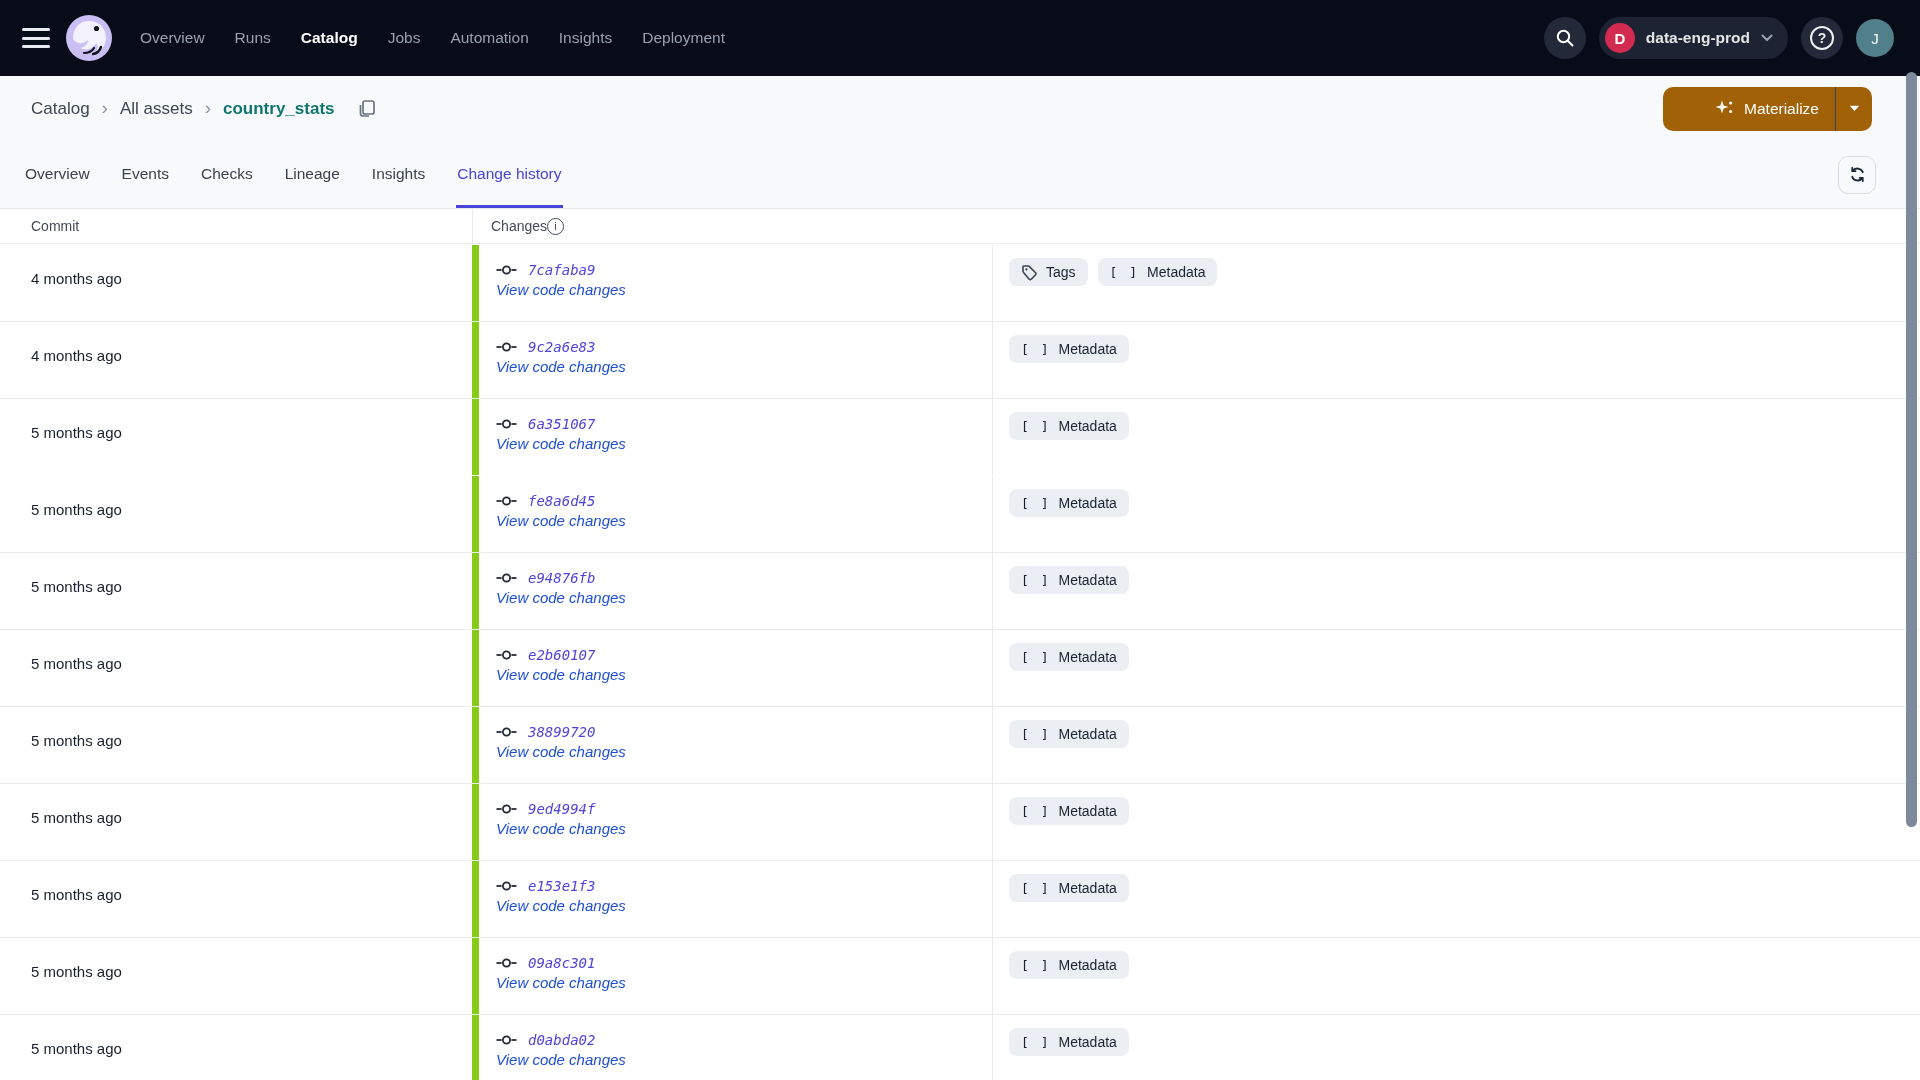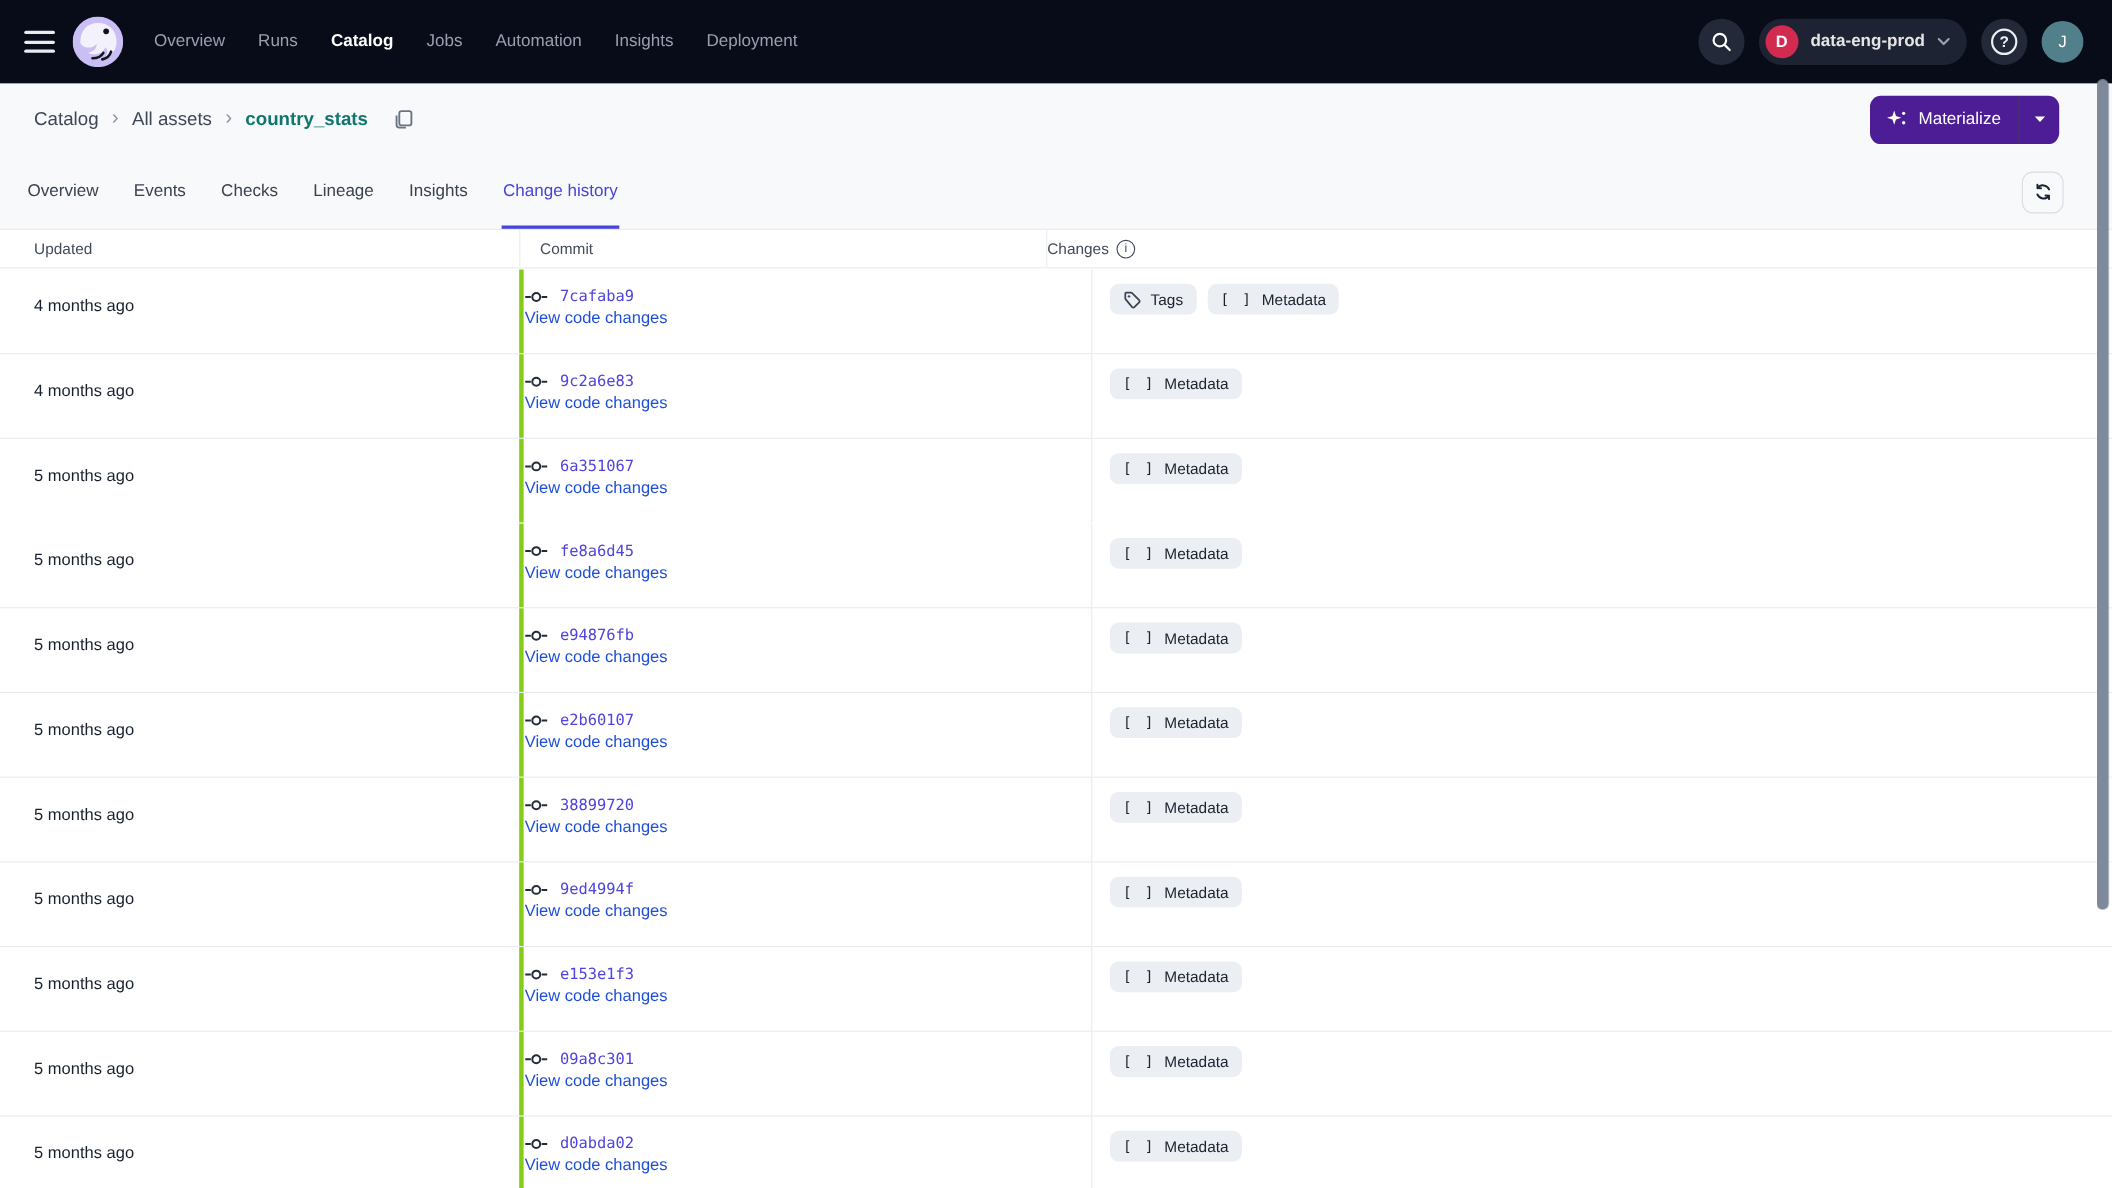--- a/index.html
+++ b/index.html
@@ -29,21 +29,21 @@
   .avatar { width:38px; height:38px; border-radius:50%; background:#51808A; color:#fff; font-size:15px;
     display:flex; align-items:center; justify-content:center; border:none; cursor:pointer; }
 
   
   .subheader { height:65px; background:#F8F9FB; display:flex; align-items:center; padding:0 48px 0 31px; }
   .breadcrumb { display:flex; align-items:center; gap:12px; font-size:17px; color:#3D4654; }
   .crumb { background:none; border:none; cursor:pointer; font:inherit; color:#3D4654; }
   .crumb-sep { color:#8A93A3; font-size:19px; line-height:1; transform:translateY(-1px); }
   .crumb-current { font-weight:700; color:#0f766e; }
   .copy-btn { background:none; border:none; cursor:pointer; margin-left:10px; display:flex; align-items:center; }
-  .mat-split { margin-left:auto; display:flex; height:44px; border-radius:10px; overflow:hidden; background:#4c1d95; }
+  .mat-split { margin-left:auto; display:flex; height:44px; border-radius:10px; overflow:hidden; background:#a16207;padding-left:37px; }
   .mat-main { display:flex; align-items:center; gap:9px; padding:0 16px 0 14px; background:none; border:none;
     cursor:pointer; color:#FFFFFF; font-size:15.5px; font-weight:500; font-family:inherit; }
   .mat-caret { width:37px; display:flex; align-items:center; justify-content:center; background:none;
     border:none; border-left:1px solid #3A4158; cursor:pointer; }
 
   
   .tabsbar { height:68px; background:#F8F9FB; border-bottom:1px solid #E7E9EF; display:flex;
     align-items:center; padding:0 44px 0 24px; position:relative; }
   .tabs { display:flex; height:100%; gap:30px; }
   .tab { background:none; border:none; cursor:pointer; font-family:inherit; font-size:15.5px; font-weight:500;
@@ -57,21 +57,21 @@
   .thead { display:grid; grid-template-columns:472px 479px 1fr; height:35px; border-bottom:1px solid #E9EBF0; }
   .th { display:flex; align-items:center; font-size:14px; color:#414B5A; }
   .th:nth-child(1) { padding-left:31px; }
   .th:nth-child(2) { padding-left:18px; border-left:1px solid #E9EBF0; }
   .th:nth-child(3) { padding-left:0; border-left:1px solid #E9EBF0; gap:7px; }
   .info-ic { width:17px; height:17px; border:1.4px solid #414B5A; border-radius:50%; font-size:11px;
     color:#414B5A; display:flex; align-items:center; justify-content:center; font-style:normal; cursor:pointer; background:none; }
   .trow { display:grid; grid-template-columns:472px 479px 1fr; height:77px; border-top:1px solid #E9EBF0; }
   .trow:first-child, .trow.no-div { border-top-color:transparent; }
   .td-updated { padding:25px 0 0 31px; font-size:15px; color:#18202E; }
-  .td-commit { border-left:4px solid #84cc16; padding:17px 0 0 1px; }
+  .td-commit { border-left:7px solid #84cc16; padding:17px 0 0 17px;font-style:italic; }
   .commit-line { display:flex; align-items:center; gap:11px; }
   .hash { font-family:"DejaVu Sans Mono", monospace; font-size:14px; color:#4F43DD; text-decoration:none; cursor:pointer; }
   .view-link { display:inline-block; margin-top:3px; font-size:15px; color:#1d4ed8; text-decoration:none; cursor:pointer; }
   .td-changes { border-left:1px solid #E9EBF0; padding:13px 0 0 16px; display:flex; align-items:flex-start; gap:10px;margin-left:41px; }
   .badge { height:28px; background:#EBEEF3; border-radius:8px; display:inline-flex; align-items:center;
     gap:8px; padding:0 12px; font-size:14px; color:#1A2230; }
   .bracket-ic { font-family:"DejaVu Sans Mono", monospace; font-size:13px; letter-spacing:2px; color:#1A2230; }
 
   
   .scroll-thumb { position:fixed; right:3px; top:72px; width:11px; height:755px; border-radius:6px;
@@ -171,21 +171,20 @@
       <path d="M13.8 6.2 A6 6 0 0 0 3.4 5" fill="none" stroke="#1B2436" stroke-width="1.8" stroke-linecap="round"></path>
       <path d="M3.4 5 l-0.2 -3 M3.4 5 l3 0.2" stroke="#1B2436" stroke-width="1.8" stroke-linecap="round"></path>
       <path d="M3.2 10.8 A6 6 0 0 0 13.6 12" fill="none" stroke="#1B2436" stroke-width="1.8" stroke-linecap="round"></path>
       <path d="M13.6 12 l0.2 3 M13.6 12 l-3 -0.2" stroke="#1B2436" stroke-width="1.8" stroke-linecap="round"></path>
     </svg>
   </button>
 </div>
 
 <div class="table">
   <div class="thead">
-    <div class="th">Updated</div>
     <div class="th">Commit</div>
     <div class="th">
       <span>Changes</span>
       <button class="info-ic">i</button>
     </div>
   </div>
   <div id="rows">
       <div class="trow">
         <div class="td-updated">4 months ago</div>
         <div class="td-commit"><div class="commit-line">

